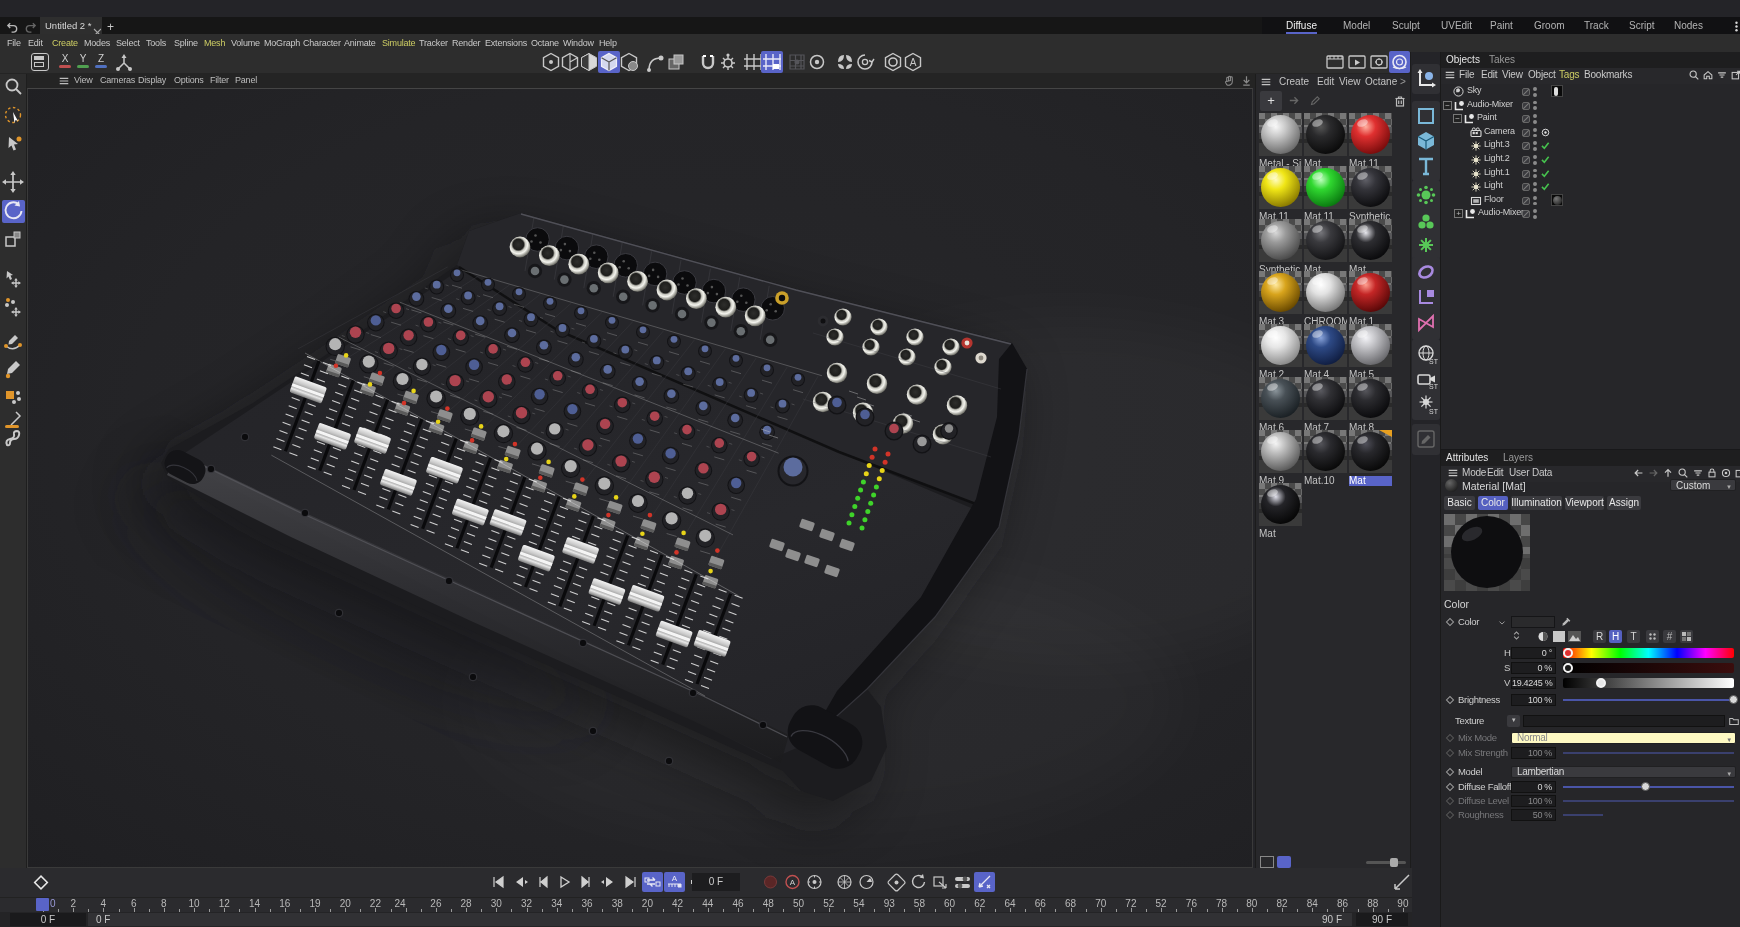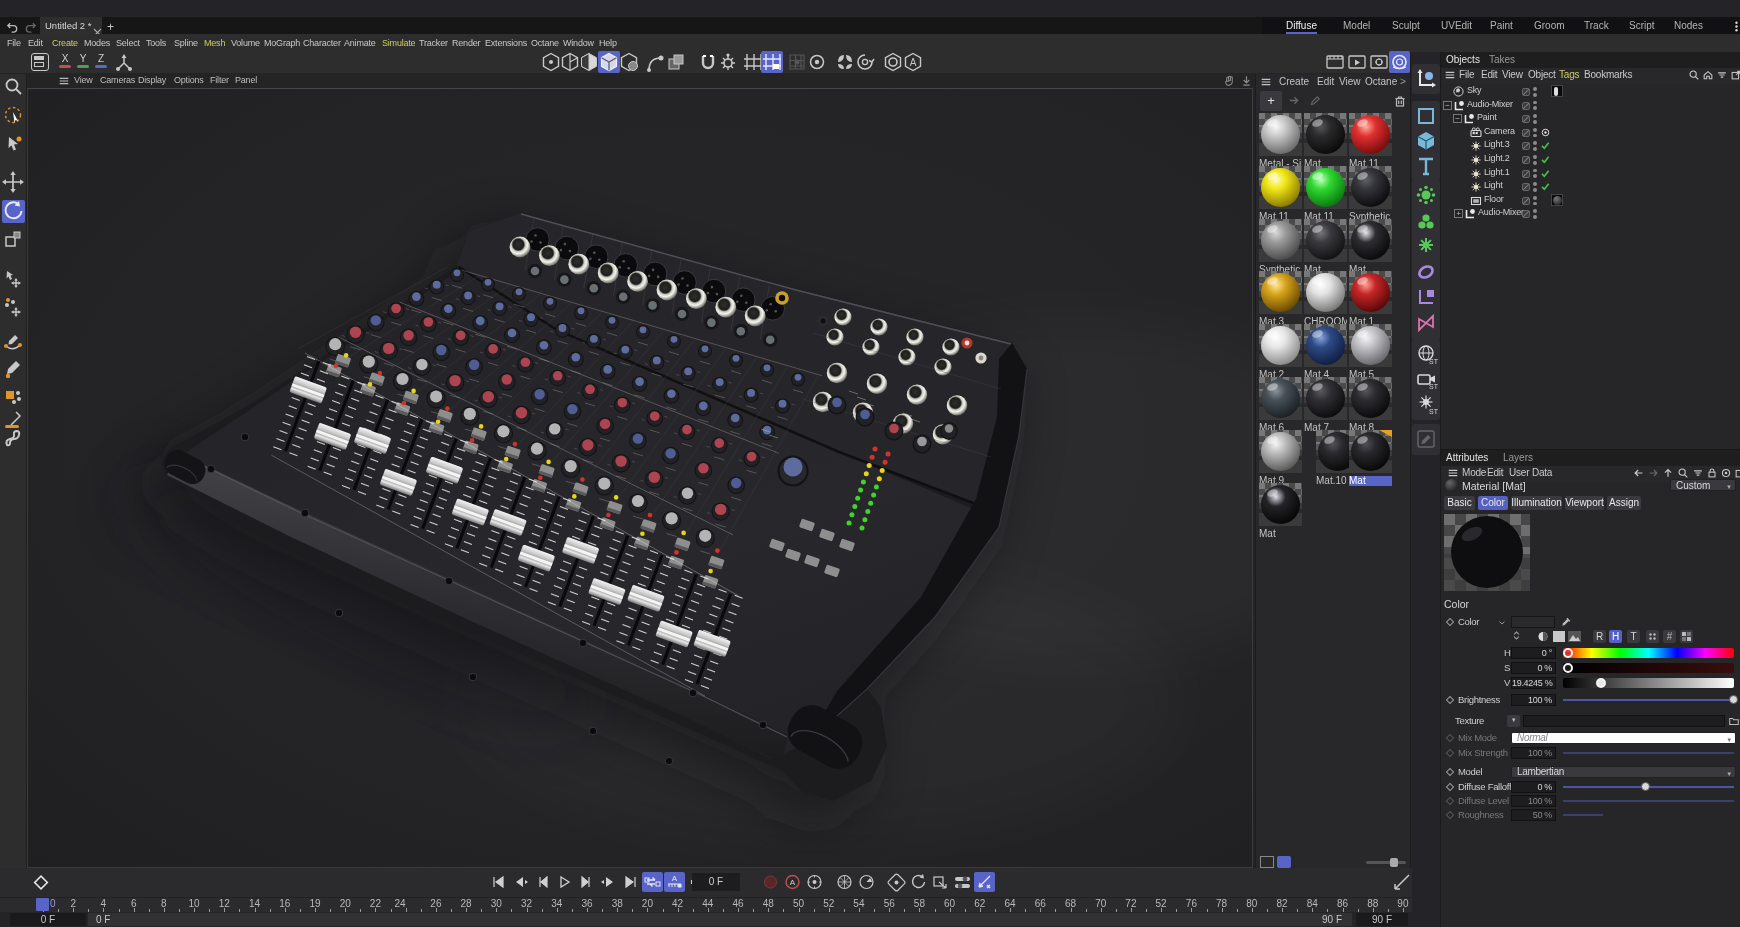--- a/index.html
+++ b/index.html
@@ -45,21 +45,21 @@
 .tdots{position:absolute;left:92px;top:2px;}
 .tdots i{display:block;width:3.8px;height:3.8px;border-radius:50%;background:#8a8a8a;margin-bottom:2px;}
 .ttag{position:absolute;left:99px;top:1px;}
 .tthumb{position:absolute;left:110px;top:0px;width:12px;height:12px;background:#0a0a0a;border:1px solid #444;}
 .arow{position:absolute;left:0;width:100%;height:13px;font-size:9.5px;letter-spacing:-0.3px;color:#cfcfcf;}
 .arow.gray{color:#77777a;}
 .dia{position:absolute;left:6px;top:3px;width:6px;height:6px;border:1px solid #9a9a9a;transform:rotate(45deg);}
 .albl{position:absolute;left:17px;top:0;}
 .abox{position:absolute;left:70px;top:0;width:45px;height:12px;background:#1d1d1f;border:1px solid #111;color:#d8d8d8;text-align:right;padding-right:3px;font-size:9px;line-height:10px;white-space:nowrap;overflow:hidden;}
 .addr{position:absolute;left:70px;top:0;width:225px;height:12px;background:#3a3a3e;border:1px solid #202022;border-radius:2px;color:#d8d8d8;font-size:10px;line-height:10px;padding-left:5px;}
-.addr.gray{color:#88888a;background:#ffffff;font-style:italic;}
+.addr.gray{color:#88888a;background:#fef9c3;}
 .addr .arr{position:absolute;right:3px;top:2px;color:#aaa;font-size:6px;}
 .aslider{position:absolute;left:122px;top:5px;width:171px;height:2px;background:#4a55a8;}
 .aknob{position:absolute;top:-4px;width:9px;height:9px;border-radius:50%;background:#d8d8d8;border:1px solid #555;}
 #anim{position:absolute;left:0;top:868px;width:1412px;height:59px;background:#2b2b2e;}
 .tpbtn{position:absolute;top:4px;width:21px;height:20px;}
 .tpbtn.sel{background:#5964c8;border-radius:2px;}
 #ruler{position:absolute;left:0;top:29px;width:1412px;height:15px;background:#2b2b2e;border-top:1px solid #222;}
 .rnum{position:absolute;top:0px;width:20px;text-align:center;font-size:10px;color:#b9b9b9;}
 .rtick{position:absolute;bottom:0px;width:1px;background:#9a9a9a;}
 #brow{position:absolute;left:0;top:44px;width:1412px;height:15px;background:#242426;font-size:10px;color:#c9c9c9;}
@@ -2019,21 +2019,21 @@
           <rect x="6" y="6" width="6" height="6" fill="#6a6a6a"></rect>
           <rect x="18" y="6" width="6" height="6" fill="#6a6a6a"></rect>
           <rect x="30" y="6" width="6" height="6" fill="#6a6a6a"></rect>
           <rect x="42" y="6" width="6" height="6" fill="#6a6a6a"></rect>
           <rect y="14" width="43" height="29" fill="#3a3a3a"></rect>
           <rect y="14" width="43" height="6" fill="#58585a"></rect>
           <rect y="26" width="43" height="4" fill="#2a2a2a"></rect>
           <circle cx="21.5" cy="21.5" r="19.5" fill="url(#m18)"></circle>
           <ellipse cx="13.5" cy="10" rx="5.5" ry="3.5" fill="#fff" opacity="0.42" transform="rotate(-20 13.5 10)"></ellipse>
         </svg><div class="matlbl" style="">Mat.9</div></div>
-      <div class="matcell" style="left:60px;top:356px;"><svg width="43" height="43">
+      <div class="matcell" style="left:48px;top:356px;"><svg width="43" height="43">
           <defs>
             <radialGradient id="m19" cx="38%" cy="30%" r="72%">
               <stop offset="0%" stop-color="#54545a"></stop>
               <stop offset="35%" stop-color="#2a2a2e"></stop>
               <stop offset="100%" stop-color="#090909"></stop>
             </radialGradient>
           </defs>
           <rect width="43" height="43" fill="#4a4a4a"></rect>
           <rect x="0" y="0" width="6" height="6" fill="#787878"></rect>
           <rect x="0" y="12" width="6" height="6" fill="#787878"></rect>
@@ -2778,21 +2778,21 @@
         <div class="rtick" style="left:783.4px;height:3px;"></div>
         <div class="rnum" style="left:788.5px;">50</div>
         <div class="rtick" style="left:798.5px;height:4px;"></div>
         <div class="rtick" style="left:813.6px;height:3px;"></div>
         <div class="rnum" style="left:818.7px;">52</div>
         <div class="rtick" style="left:828.7px;height:4px;"></div>
         <div class="rtick" style="left:843.8px;height:3px;"></div>
         <div class="rnum" style="left:848.9px;">54</div>
         <div class="rtick" style="left:858.9px;height:4px;"></div>
         <div class="rtick" style="left:874.0px;height:3px;"></div>
-        <div class="rnum" style="left:879.2px;">56</div>
+        <div class="rnum" style="left:879.2px;">93</div>
         <div class="rtick" style="left:889.2px;height:4px;"></div>
         <div class="rtick" style="left:904.3px;height:3px;"></div>
         <div class="rnum" style="left:909.4px;">58</div>
         <div class="rtick" style="left:919.4px;height:4px;"></div>
         <div class="rtick" style="left:934.5px;height:3px;"></div>
         <div class="rnum" style="left:939.6px;">60</div>
         <div class="rtick" style="left:949.6px;height:4px;"></div>
         <div class="rtick" style="left:964.7px;height:3px;"></div>
         <div class="rnum" style="left:969.8px;">62</div>
         <div class="rtick" style="left:979.8px;height:4px;"></div>

